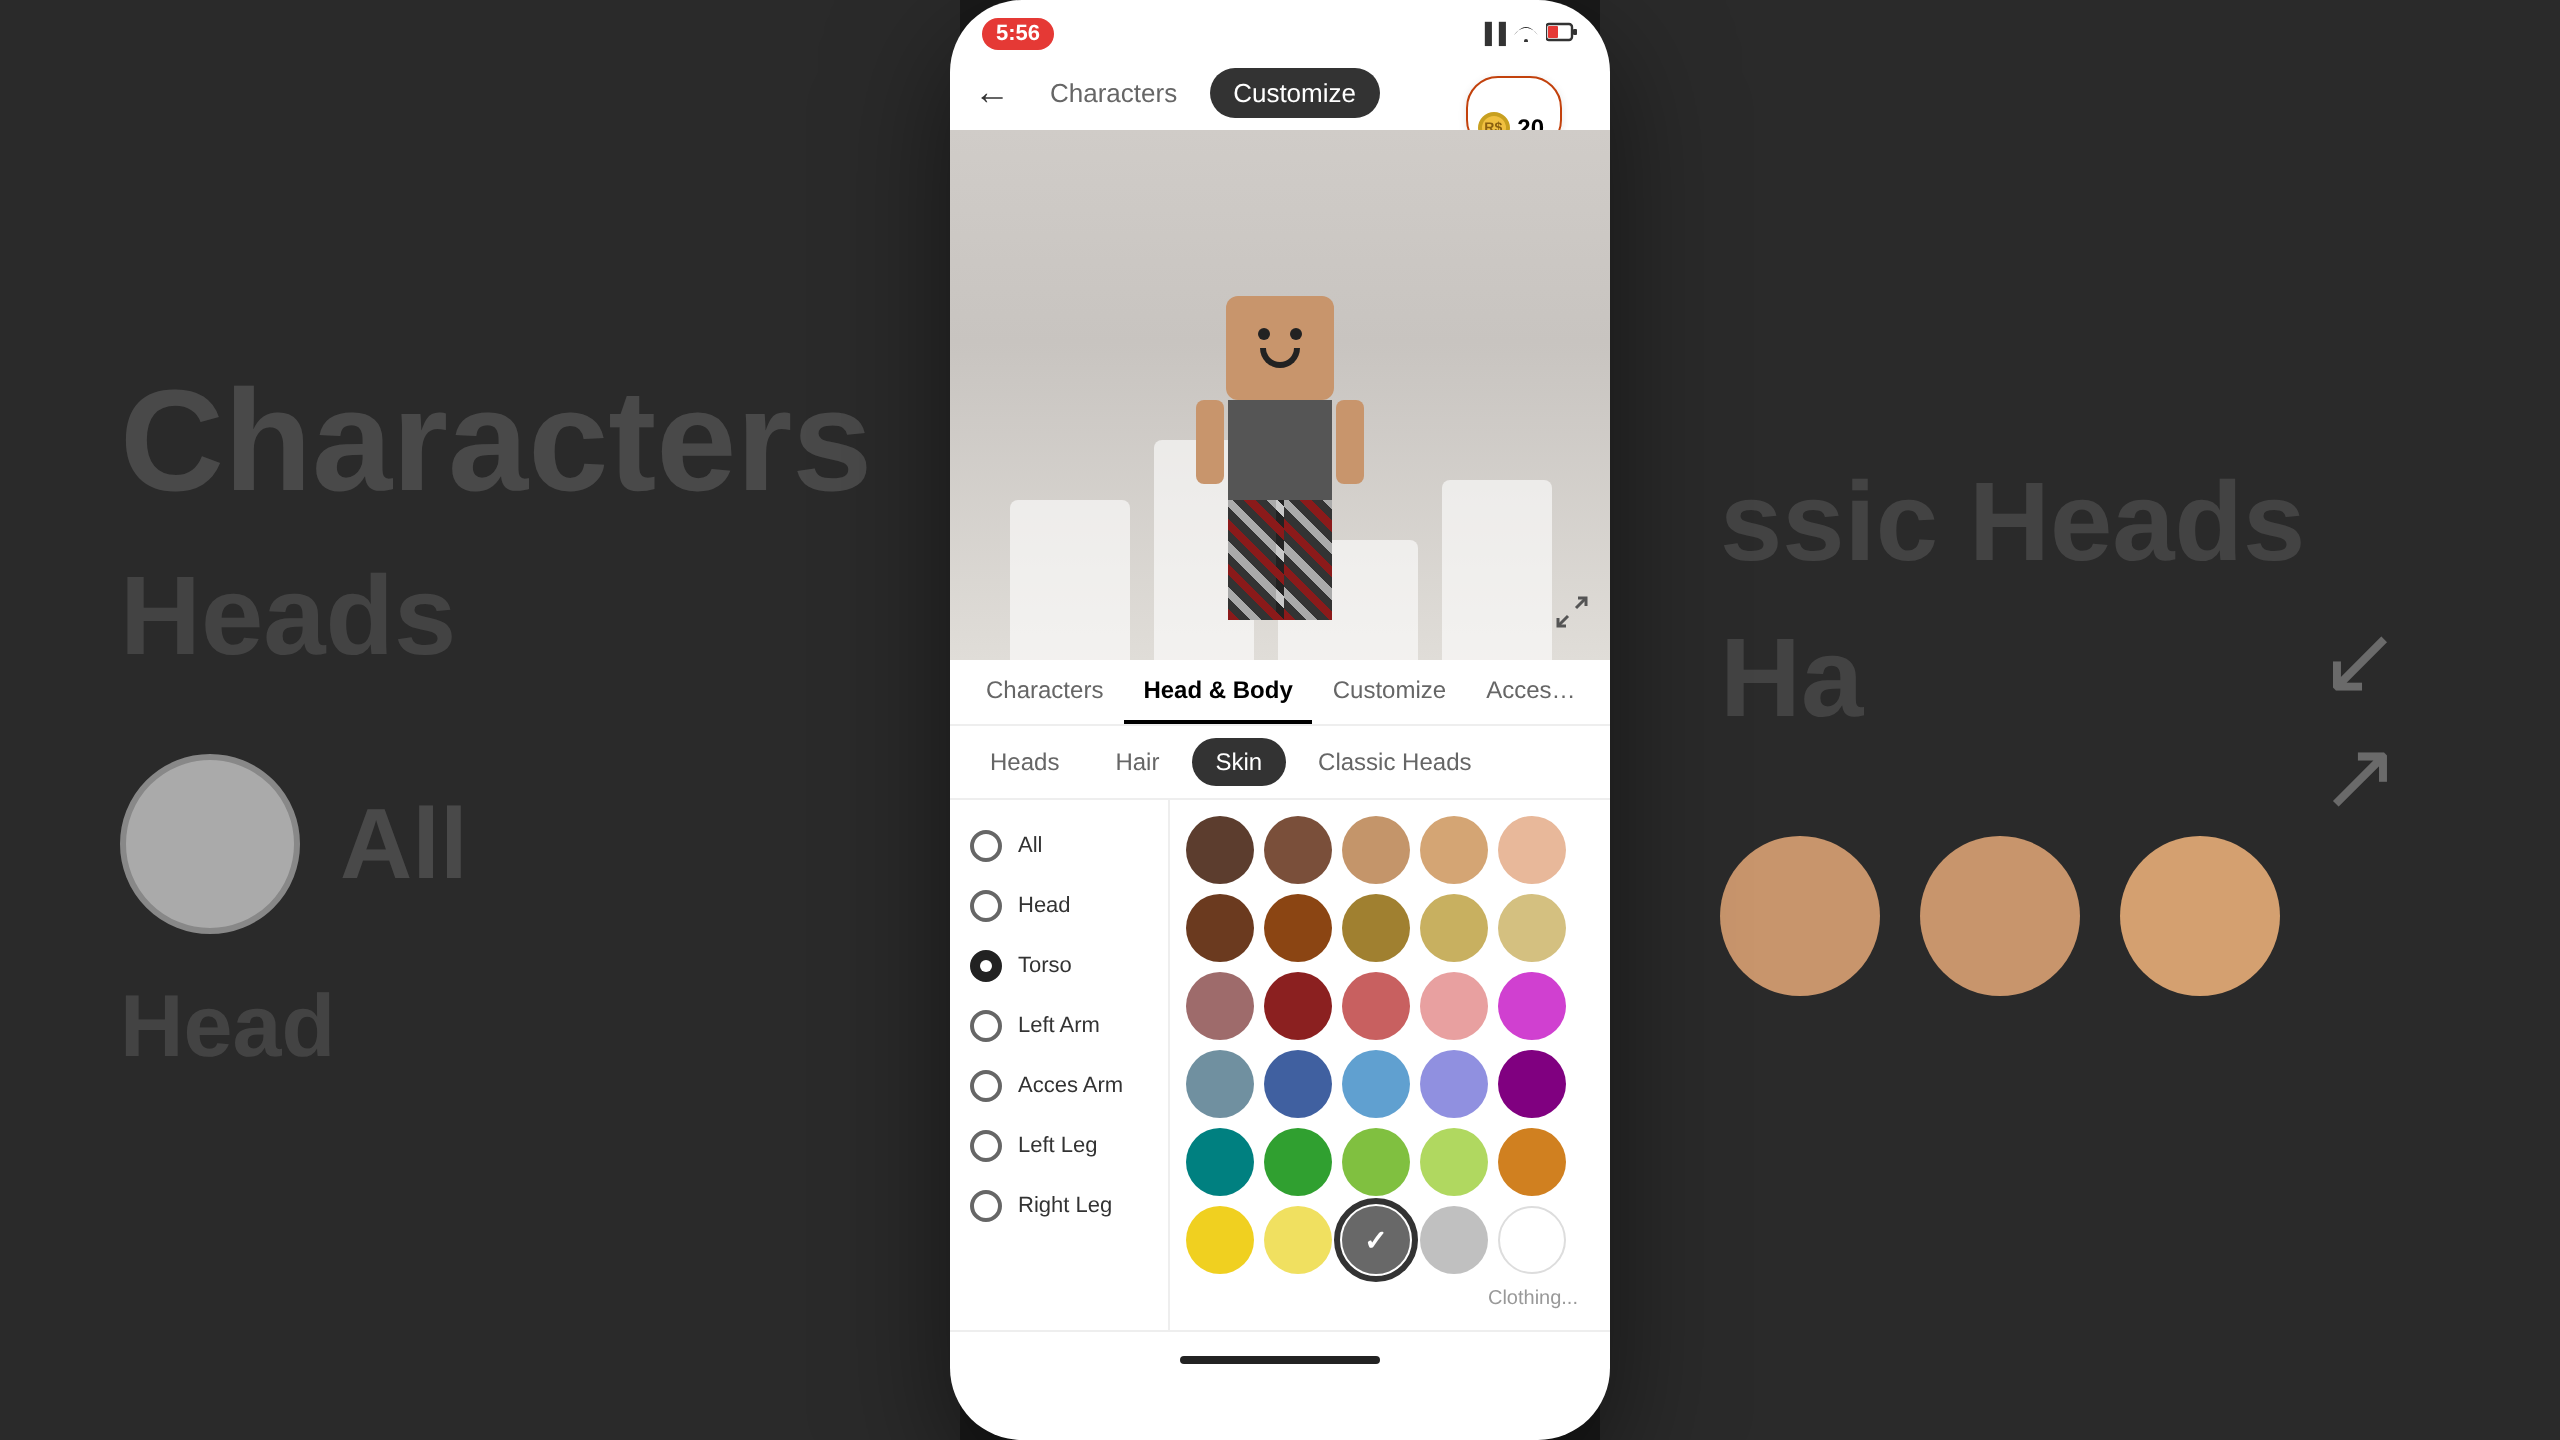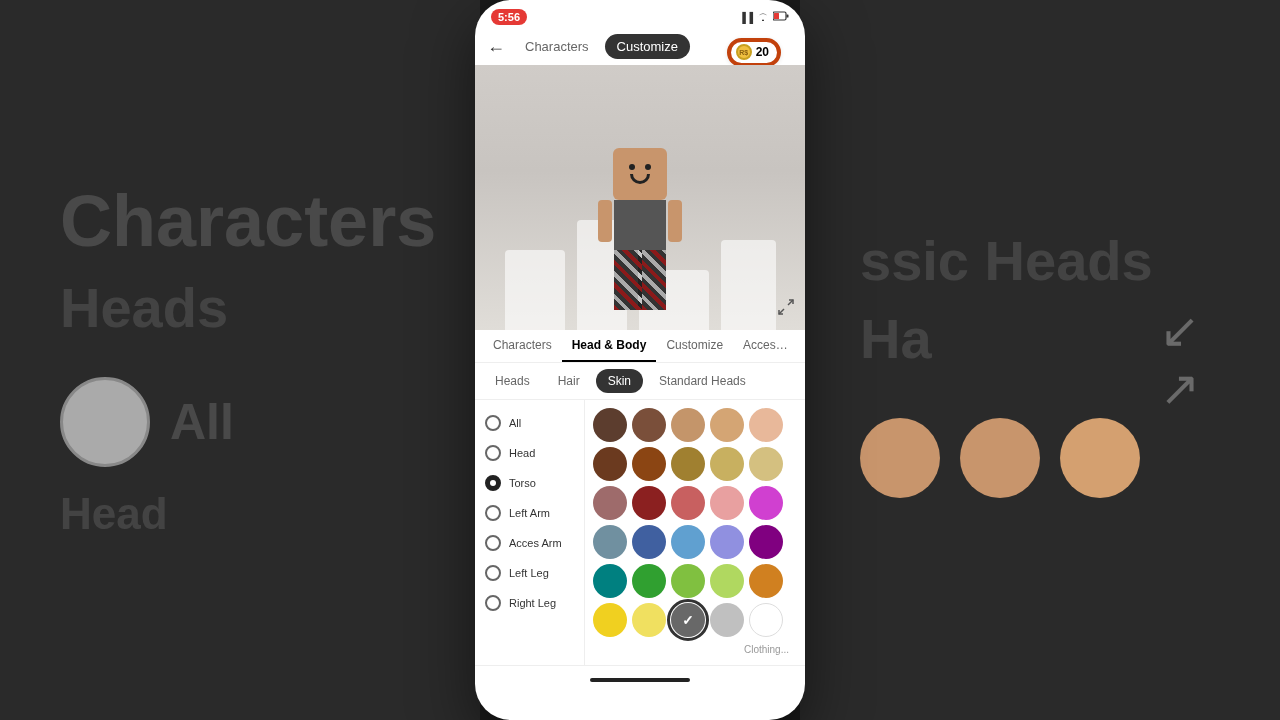--- a/index.html
+++ b/index.html
@@ -138,23 +138,23 @@
       color: #666;
       background: transparent;
     }
 
     
     .coins-badge {
       position: absolute;
       top: 38px;
       right: 24px;
       background: white;
-      border: 4px solid #c2410c;
+      border: 1px solid #c2410c;
       border-radius: 16px;
-      padding: 2px 8px 3px 5px;
+      padding: 17px 8px 3px 5px;
       display: flex;
       align-items: center;
       gap: 4px;
       font-size: 12px;
       font-weight: 600;
       box-shadow: 0 1px 4px rgba(0,0,0,0.1);
     }
     .coin-icon {
       width: 16px;
       height: 16px;
@@ -586,21 +586,21 @@
     <div class="cat-tab">Characters</div>
     <div class="cat-tab active">Head &amp; Body</div>
     <div class="cat-tab">Customize</div>
     <div class="cat-tab">Acces…</div>
   </div>
 
   <div class="sub-tabs">
     <div class="sub-tab">Heads</div>
     <div class="sub-tab">Hair</div>
     <div class="sub-tab active">Skin</div>
-    <div class="sub-tab">Standard Heads</div>
+    <div class="sub-tab">Classic Heads</div>
   </div>
 
   <div class="content-area">
 
     <div class="body-parts-panel">
       <div class="body-part-item">
         <div class="radio-circle"></div>
         <span class="body-part-label">All</span>
       </div>
       <div class="body-part-item">

